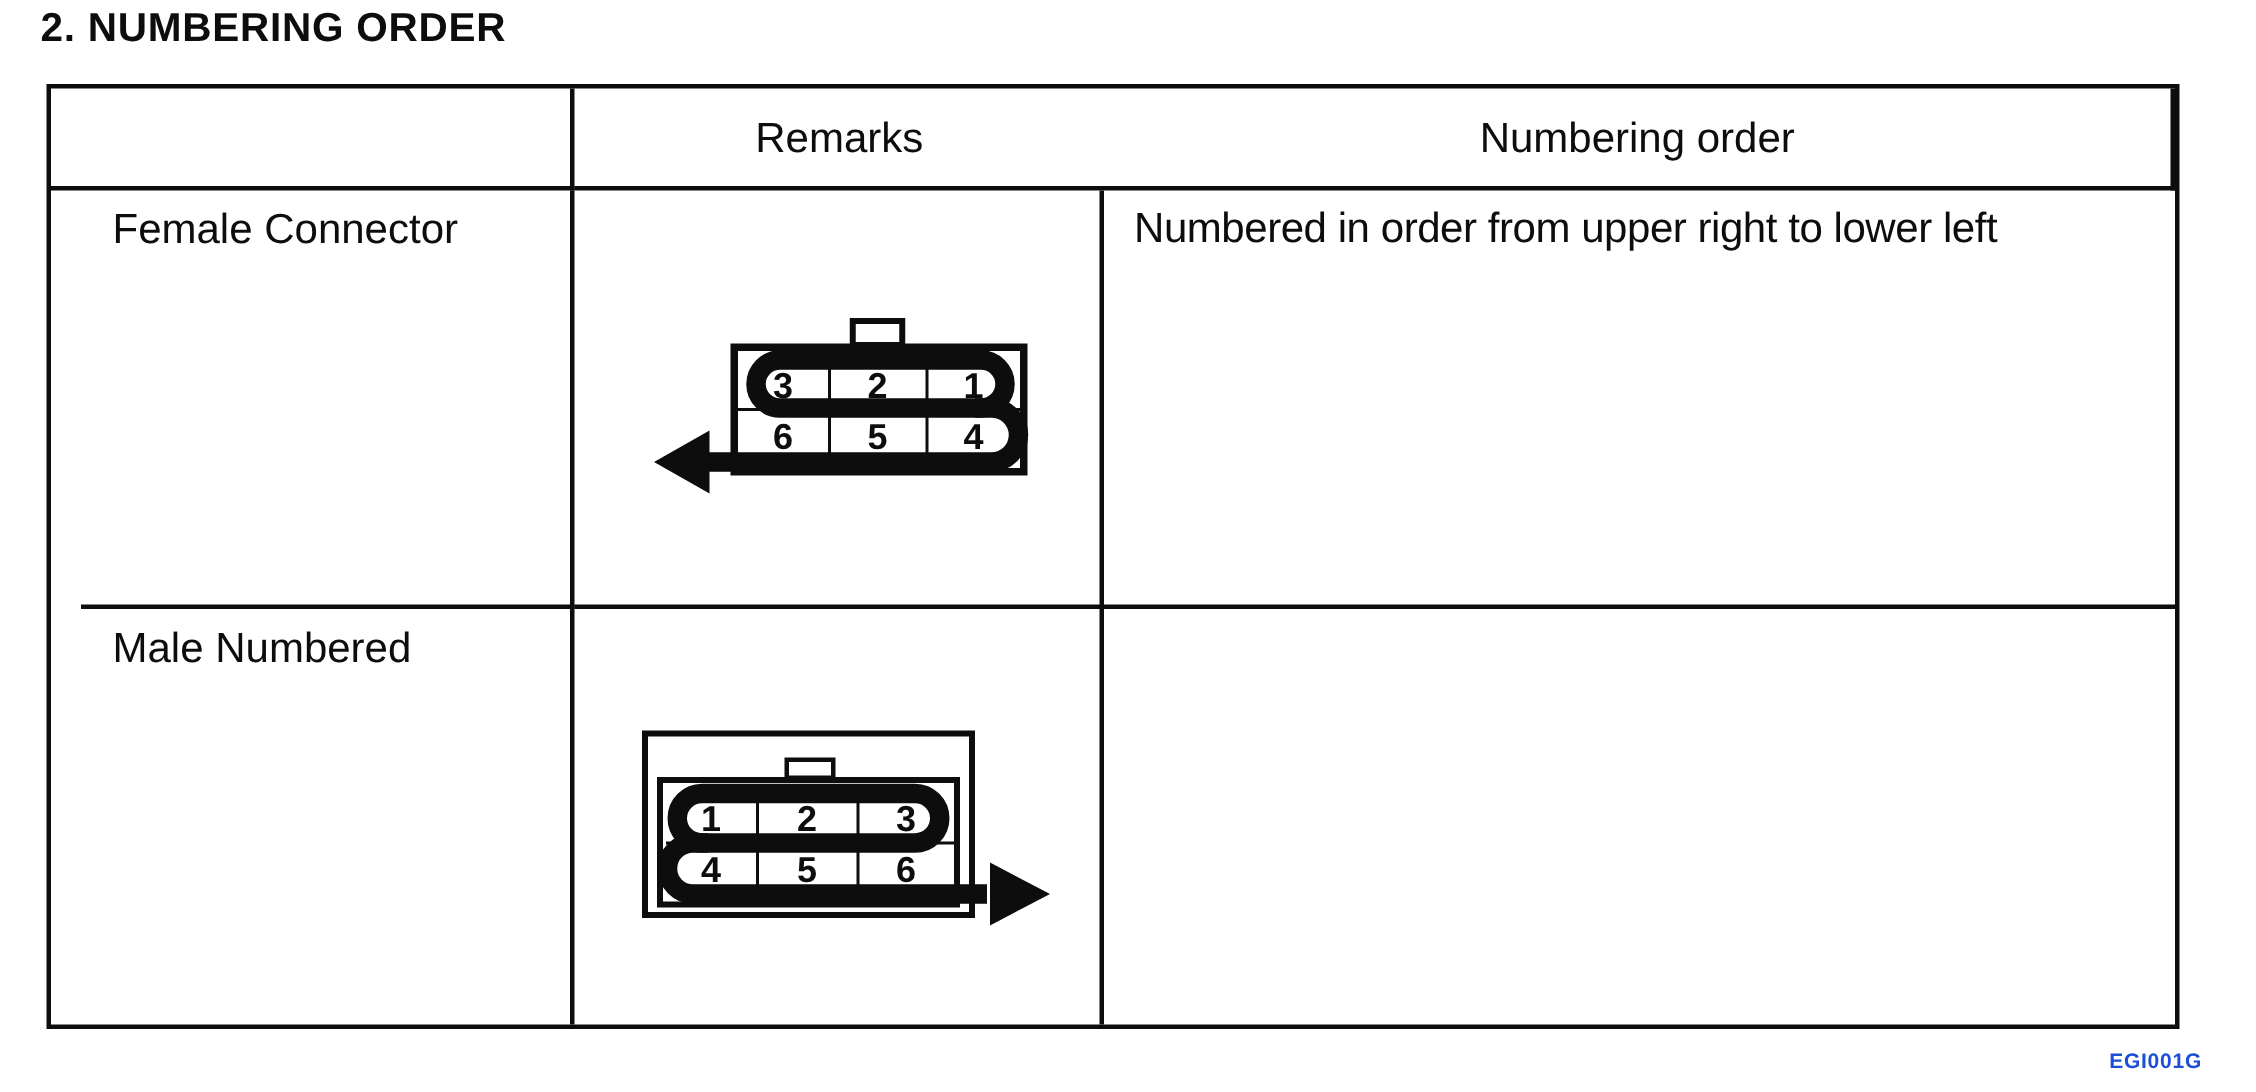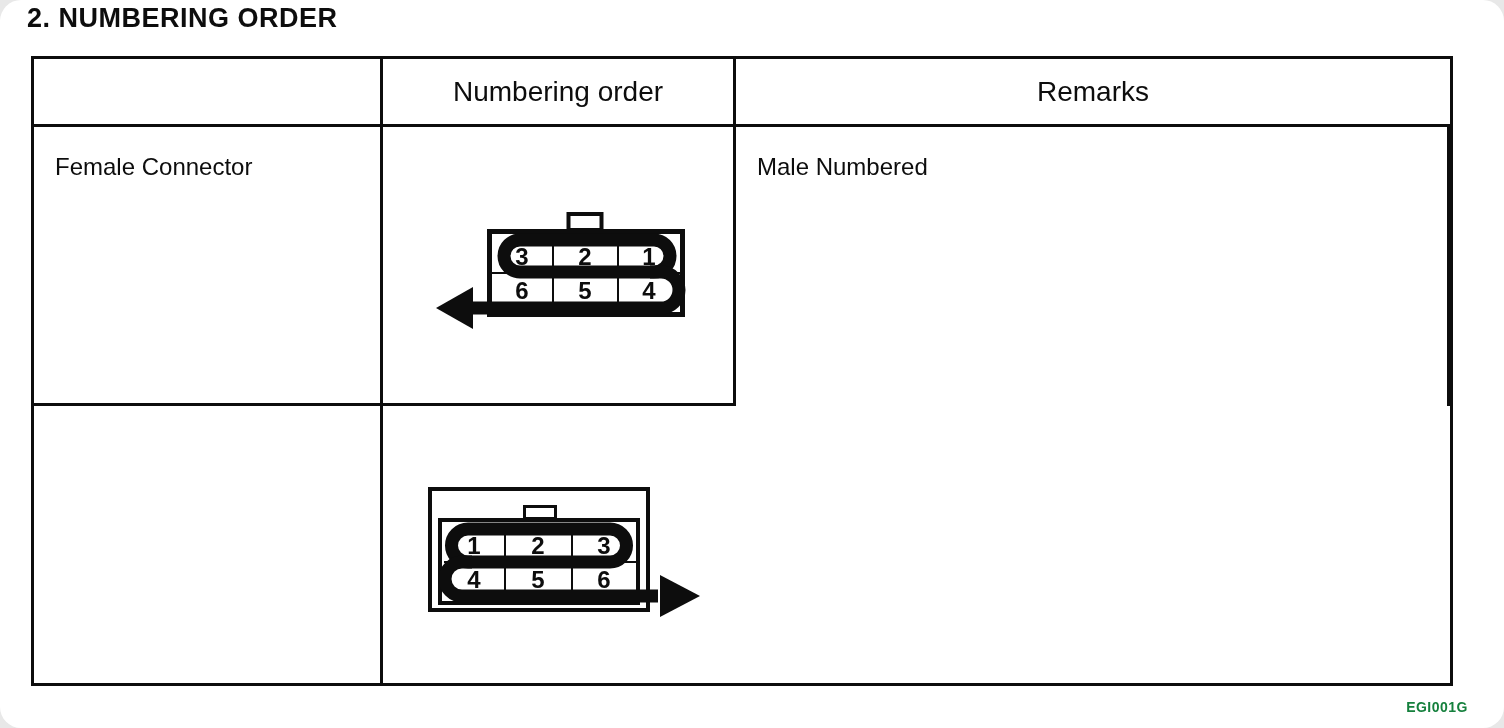--- a/index.html
+++ b/index.html
@@ -3,21 +3,20 @@
 <meta charset="utf-8">
 <style>
   html,body{margin:0;padding:0;background:#e8e8e8;}
   .page{
     position:relative;
     width:1504px;height:728px;
     background:#ffffff;
     font-family:"Liberation Sans","DejaVu Sans",sans-serif;
     color:#0d0d0d;
     overflow:hidden;
-    border-radius:21px;
   }
   .doc-title{
     position:absolute;left:27px;top:3px;
     font-size:27px;font-weight:bold;letter-spacing:0.5px;
     color:#0d0d0d;white-space:pre;
   }
   .order-table{
     position:absolute;left:31px;top:56px;
     width:1422px;height:630px;
     border:3px solid #0d0d0d;
@@ -28,54 +27,55 @@
     background:#fff;
   }
   .cell{box-sizing:border-box;position:relative;}
   .b-right{border-right:3px solid #0d0d0d;}
   .b-bottom{border-bottom:3px solid #0d0d0d;}
   .header-cell{
     display:flex;align-items:center;justify-content:center;
     font-size:28px;color:#0d0d0d;
   }
   .label-cell{
-    padding:26px 10px 0 21px;
-    font-size:24px;color:#0d0d0d;
+    padding:10px 10px 0 21px;
+    font-size:28px;color:#0d0d0d;margin-left:20px;
   }
   .remarks-cell{
     padding:9px 10px 0 20px;
     font-size:28px;color:#0d0d0d;
     letter-spacing:-0.3px;
   }
   .diagram-svg{position:absolute;}
   .footer-code{
     position:absolute;top:699px;right:36px;
     font-size:14px;font-weight:bold;letter-spacing:0.5px;
-    color:#15803d;
+    color:#1d4ed8;
   }
   svg text{
     font-family:"Liberation Sans","DejaVu Sans",sans-serif;
     font-weight:bold;
   }
 </style>
 </head>
 <body>
 
 <div class="page">
 
   <div class="doc-title">2. NUMBERING ORDER</div>
 
   <div class="order-table">
 
     <div class="cell b-right b-bottom"></div>
+    <div class="cell b-bottom header-cell">Remarks</div>
     <div class="cell b-right b-bottom header-cell">Numbering order</div>
-    <div class="cell b-bottom header-cell">Remarks</div>
 
     <div class="cell b-right b-bottom label-cell">Female Connector</div>
     <div class="cell b-right b-bottom"></div>
+    <div class="cell b-bottom remarks-cell">Numbered in order from upper right to lower left</div>
 
     <div class="cell b-right label-cell">Male Numbered</div>
     <div class="cell b-right"></div>
   </div>
 
   <svg class="diagram-svg" style="left:425px;top:200px;" width="275" height="135" viewBox="425 200 275 135">
     <g stroke="#0d0d0d" fill="#ffffff">
       <rect x="568.5" y="214" width="33" height="16" stroke-width="4"></rect>
       <rect x="489.5" y="231.5" width="193" height="83" stroke-width="5"></rect>
     </g>

